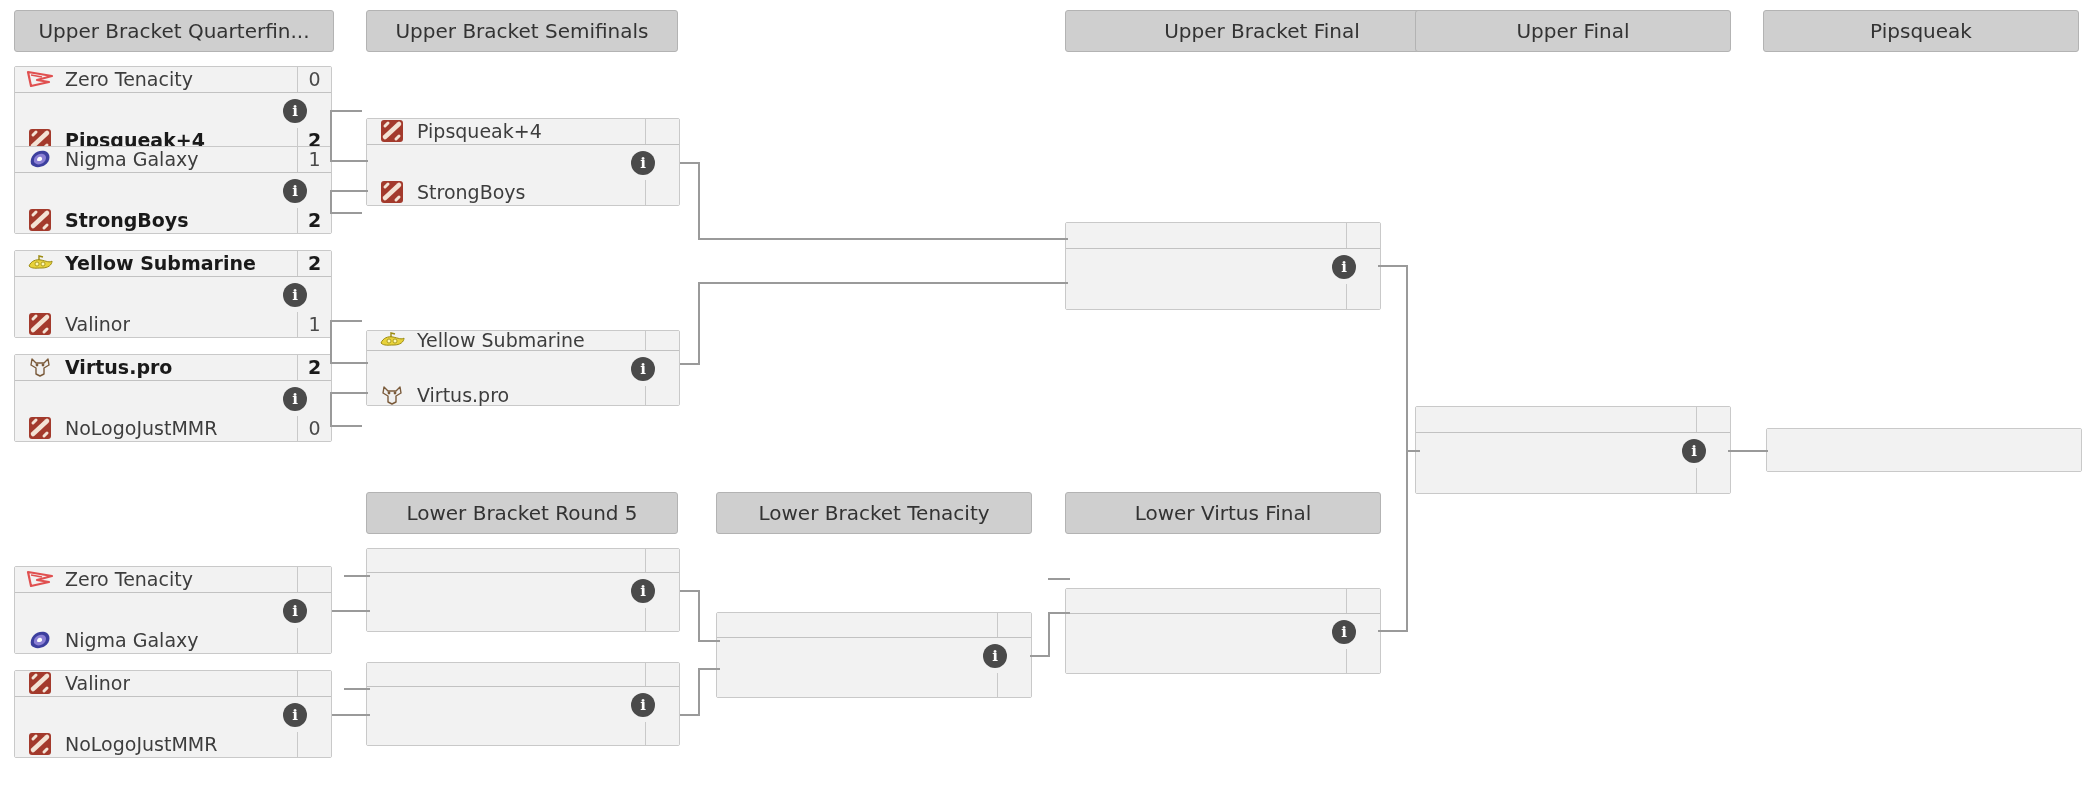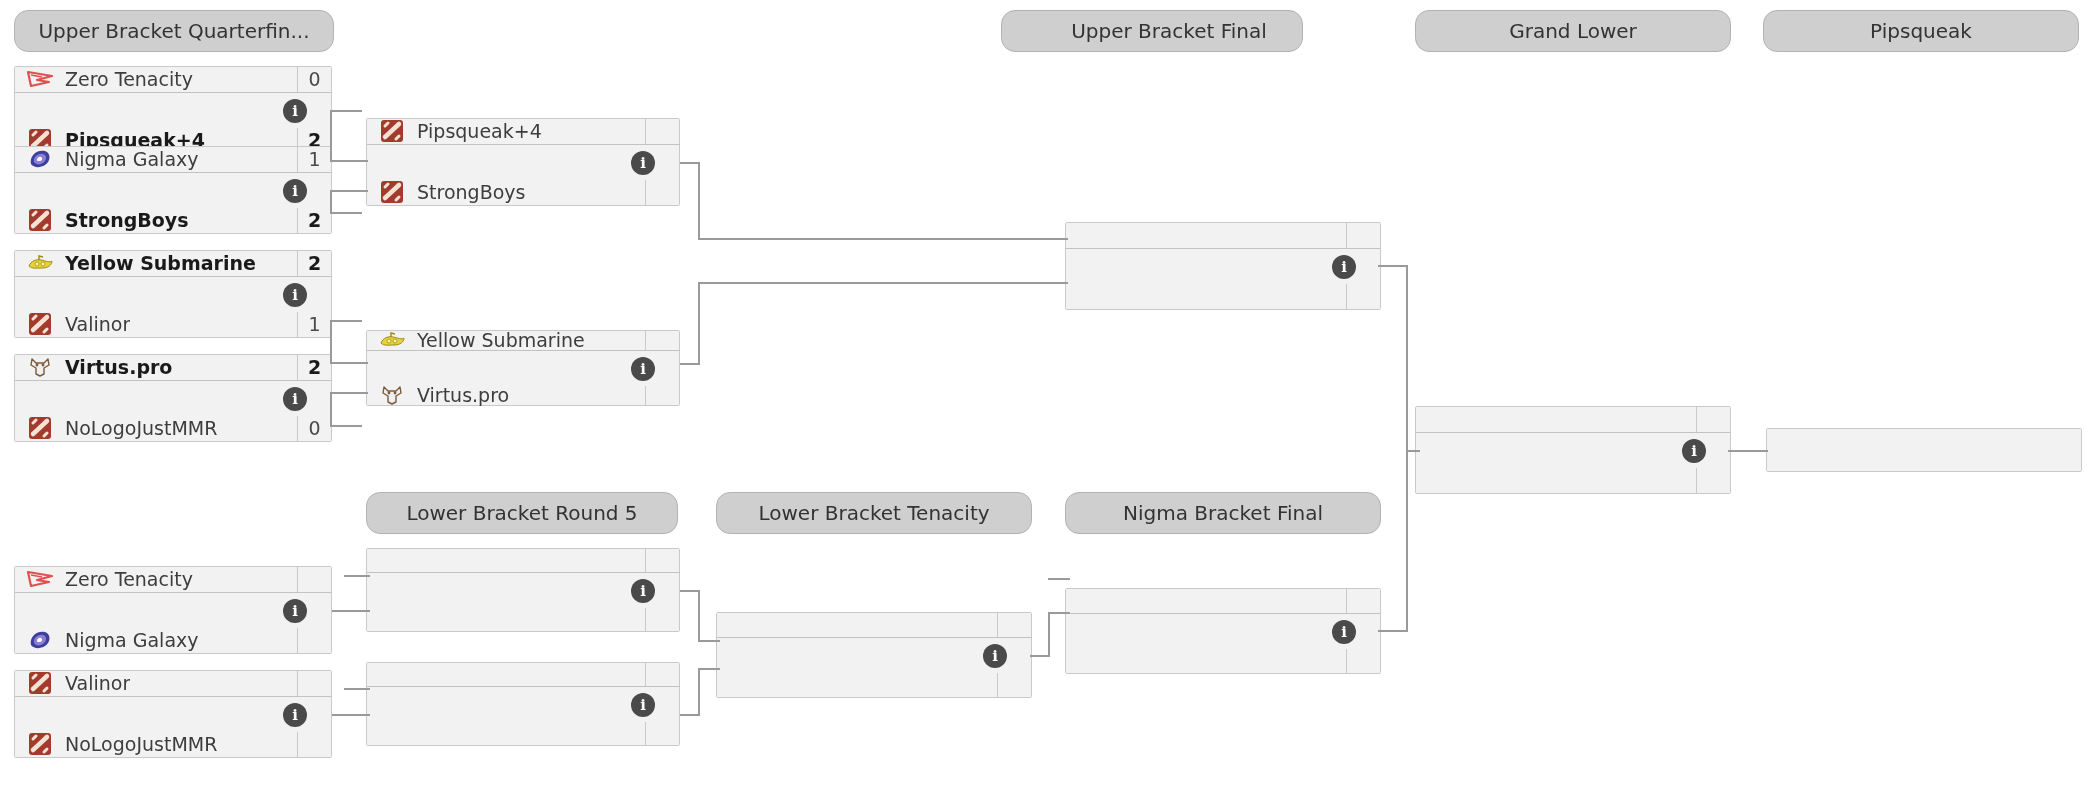--- a/index.html
+++ b/index.html
@@ -15,21 +15,21 @@
     overflow: hidden;
     background: #ffffff;
   }
 
   
   .round-header {
     position: absolute;
     height: 42px;
     background: #cfcfcf;
     border: 1px solid #b3b3b3;
-    border-radius: 14px;
+    border-radius: 3px;
     display: flex;
     align-items: center;
     justify-content: center;
     color: #333333;
     font-size: 20px;
     font-weight: 400;
     white-space: nowrap;
     overflow: hidden;
     text-overflow: ellipsis;
     padding: 0 8px;
@@ -118,27 +118,28 @@
   }
   .conn.h { height: 2px; }
   .conn.v { width: 2px; }
 </style>
 </head>
 <body>
 
 <div id="bracket-root">
 
   <div class="round-header" style="left:14px; top:10px; width:320px;">Upper Bracket Quarterfin...</div>
-  <div class="round-header" style="left:1001px; top:10px; width:302px;padding-left:42px;">Upper Bracket Final</div>
-  <div class="round-header" style="left:1415px; top:10px; width:316px;">Grand Lower</div>
+  <div class="round-header" style="left:366px; top:10px; width:312px;">Upper Bracket Semifinals</div>
+  <div class="round-header" style="left:1065px; top:10px; width:360px;padding-left:42px;">Upper Bracket Final</div>
+  <div class="round-header" style="left:1415px; top:10px; width:316px;">Upper Final</div>
   <div class="round-header" style="left:1763px; top:10px; width:316px;">Pipsqueak</div>
 
   <div class="round-header" style="left:366px; top:492px; width:312px;">Lower Bracket Round 5</div>
   <div class="round-header" style="left:716px; top:492px; width:316px;">Lower Bracket Tenacity</div>
-  <div class="round-header" style="left:1065px; top:492px; width:316px;">Nigma Bracket Final</div>
+  <div class="round-header" style="left:1065px; top:492px; width:316px;">Lower Virtus Final</div>
 
   <div class="conn h" style="left:332px; top:110px; width:30px;"></div>
   <div class="conn v" style="left:330px; top:110px; height:52px;"></div>
   <div class="conn h" style="left:330px; top:160px; width:38px;"></div>
 
   <div class="conn h" style="left:332px; top:212px; width:30px;"></div>
   <div class="conn v" style="left:330px; top:190px; height:24px;"></div>
   <div class="conn h" style="left:330px; top:190px; width:38px;"></div>
 
   <div class="conn h" style="left:332px; top:320px; width:30px;"></div>

